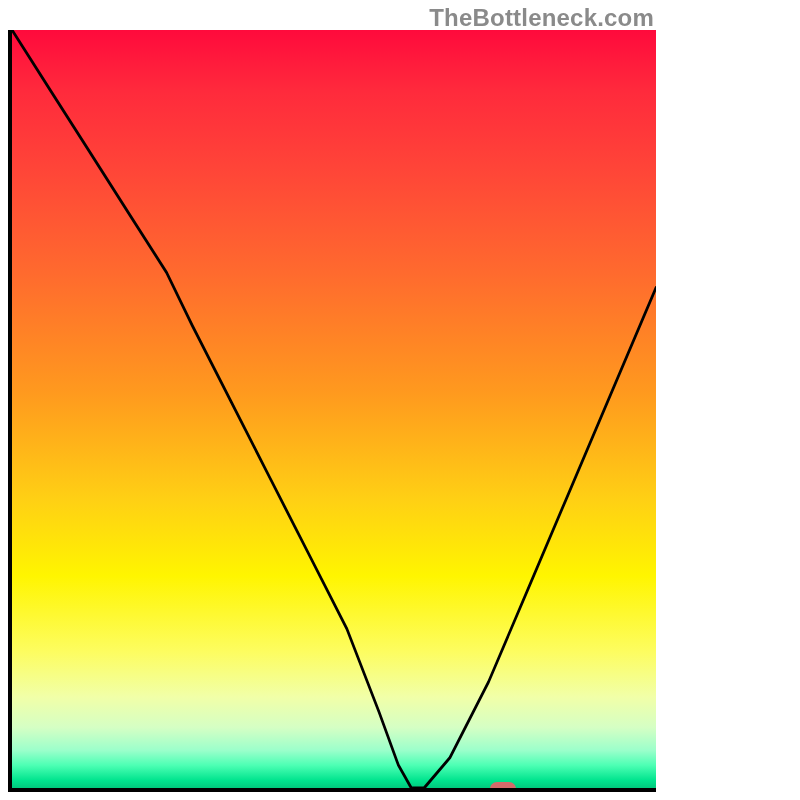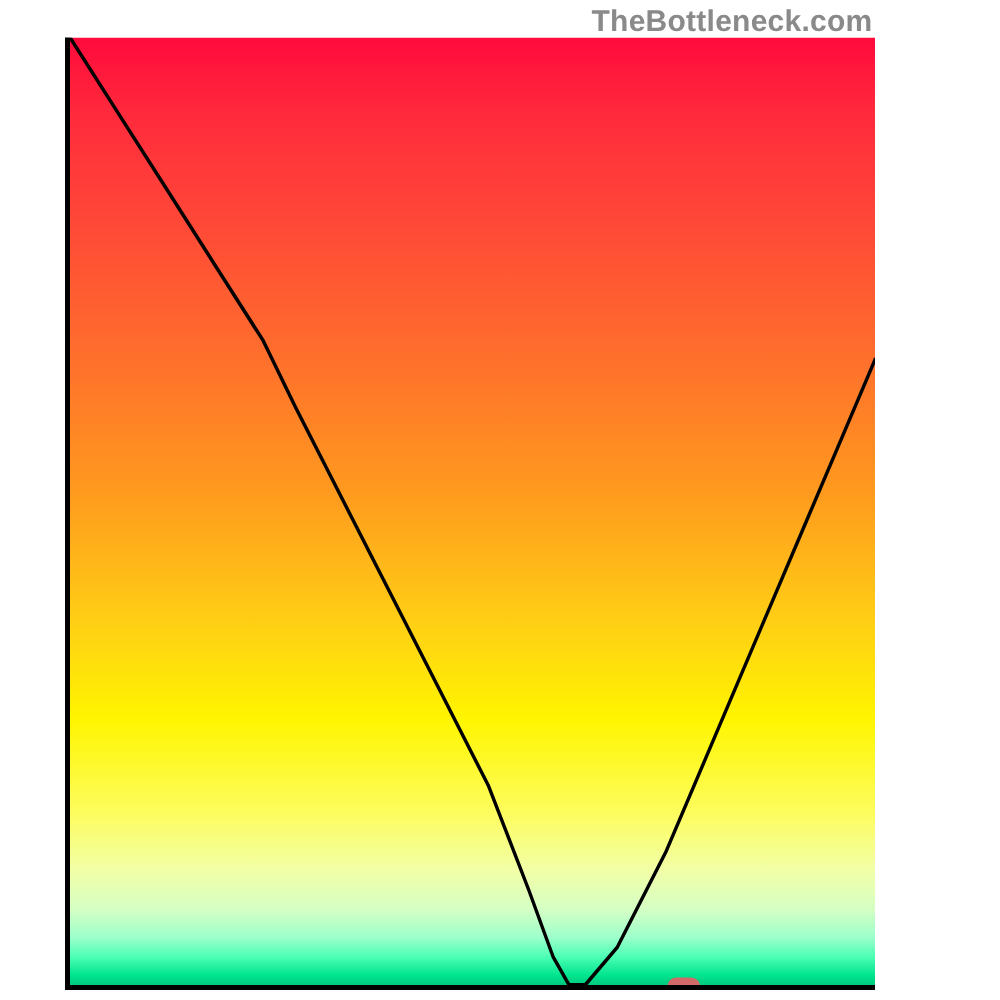--- a/index.html
+++ b/index.html
@@ -8,21 +8,20 @@
     width: 800px;
     height: 800px;
     background: #fff;
     font-family: Arial, Helvetica, sans-serif;
   }
   .stage {
     position: relative;
     width: 664px;
     height: 800px;
     overflow: hidden;
-    margin-left: 44px;
   }
   .watermark {
     position: absolute;
     top: 4px;
     right: 10px;
     font-size: 24px;
     font-weight: bold;
     color: #8a8a8a;
     letter-spacing: 0.2px;
     z-index: 20;

